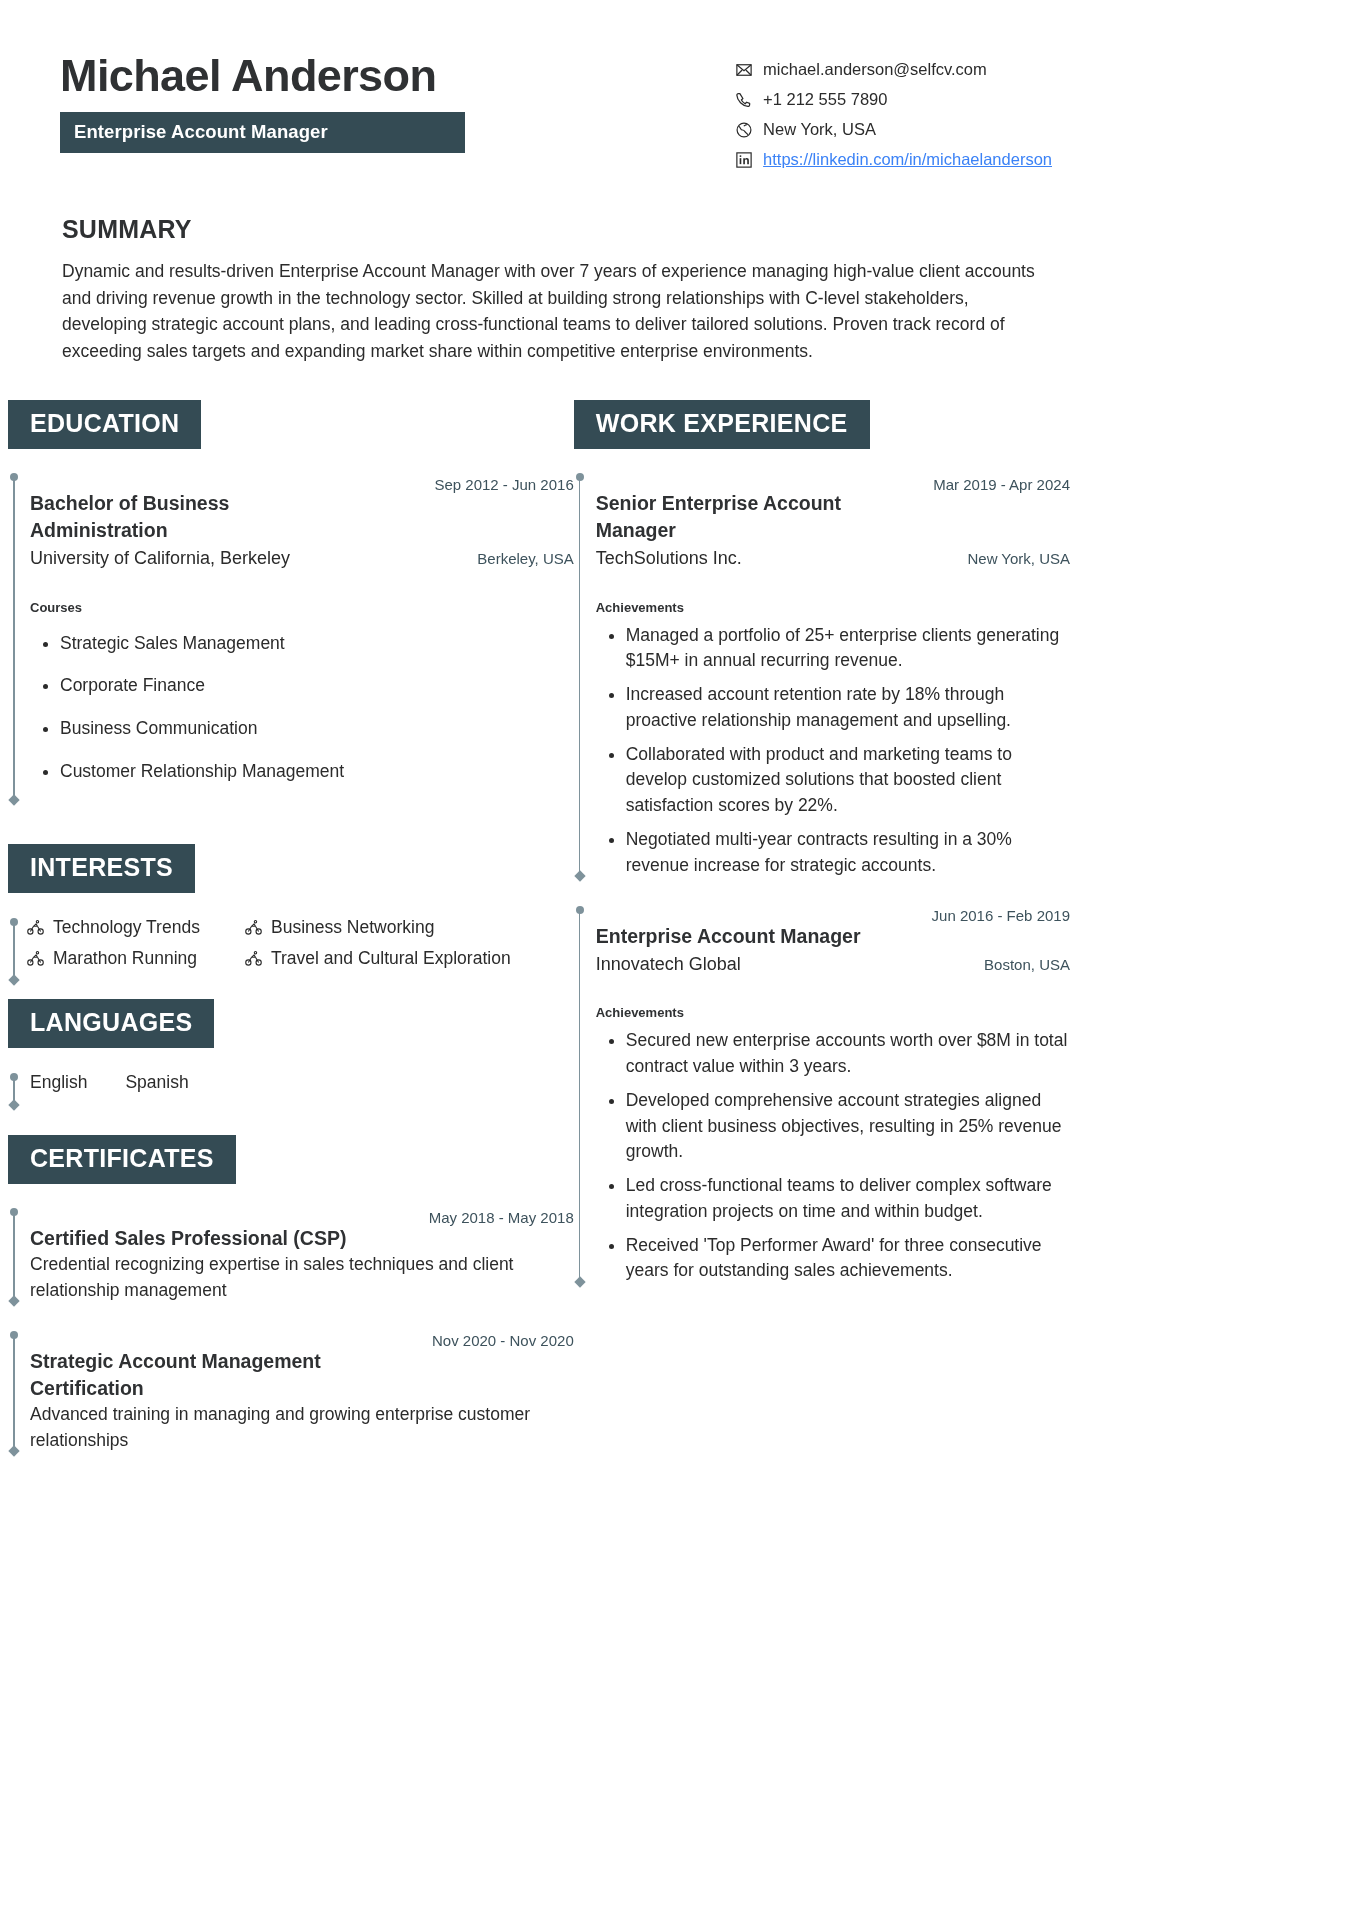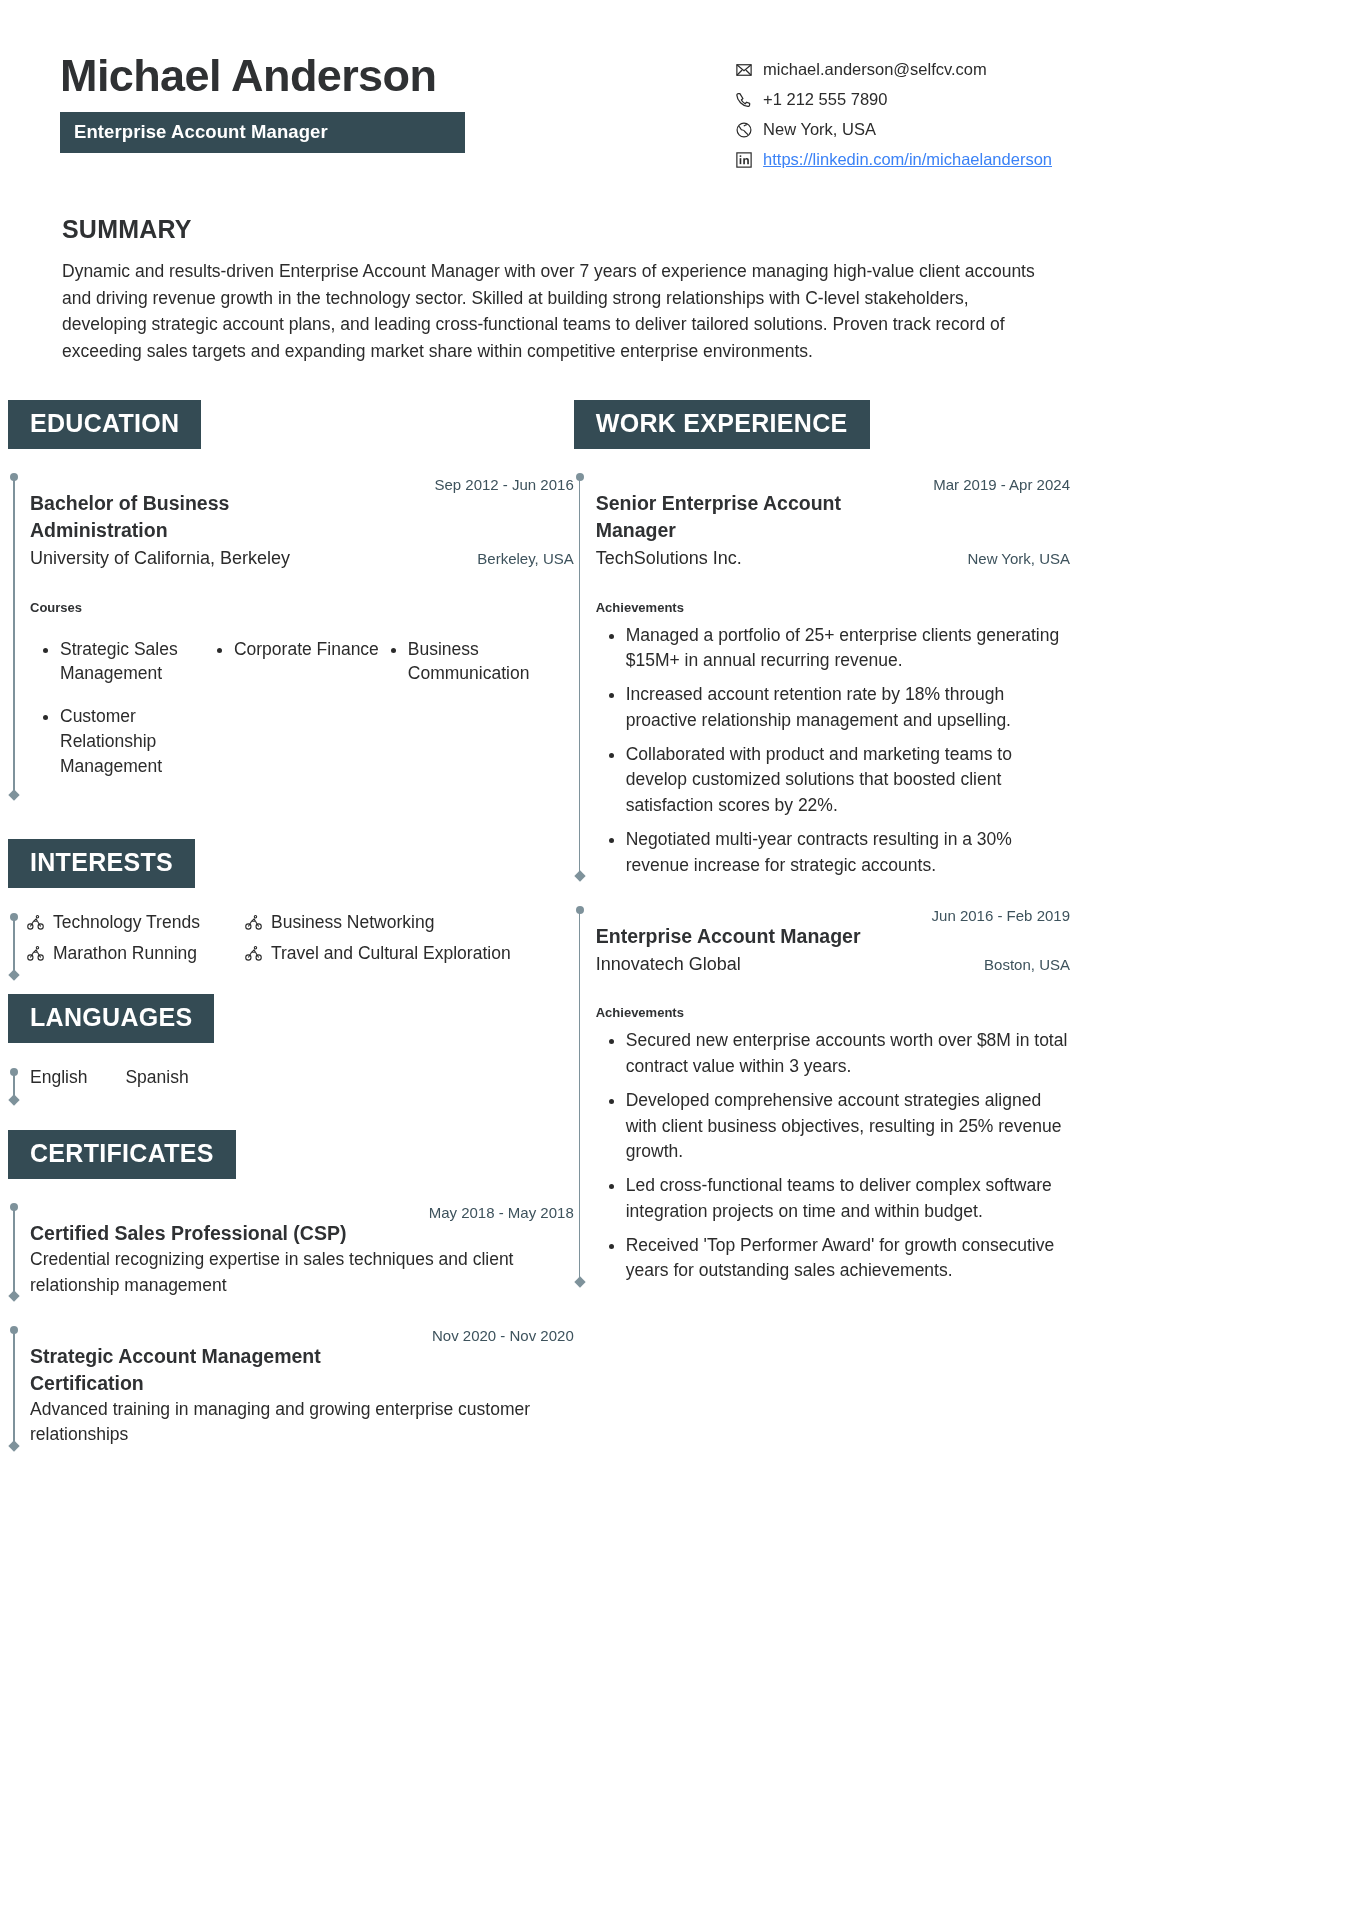--- a/index.html
+++ b/index.html
@@ -173,24 +173,24 @@
     padding-left: 30px;
   }
   ul.bullets li {
     font-size: 17.5px;
     line-height: 1.45;
     margin-bottom: 9px;
     color: #2b2b2b;
   }
   .courses-grid {
     display: grid;
-    grid-template-columns: 1fr 1fr 1fr;
+    grid-template-columns: 1fr;
     column-gap: 8px;
     row-gap: 0;
-    margin-top: 22px;
+    margin-top: 16px;
     padding-left: 30px;
   }
   .courses-grid li {
     font-size: 17.5px;
     line-height: 1.42;
     margin-bottom: 18px;
     color: #2b2b2b;
   }
   .courses-grid { list-style: disc; }
 
@@ -456,19 +456,19 @@
         </div>
         <div class="row-split">
           <div class="e-sub">Innovatech Global</div>
           <div class="e-loc">Boston, USA</div>
         </div>
         <div class="e-label">Achievements</div>
         <ul class="bullets">
           <li>Secured new enterprise accounts worth over $8M in total contract value within 3 years.</li>
           <li>Developed comprehensive account strategies aligned with client business objectives, resulting in 25% revenue growth.</li>
           <li>Led cross-functional teams to deliver complex software integration projects on time and within budget.</li>
-          <li>Received 'Top Performer Award' for growth consecutive years for outstanding sales achievements.</li>
+          <li>Received 'Top Performer Award' for three consecutive years for outstanding sales achievements.</li>
         </ul>
       </div>
     </div>
 
   </div>
 </div>
 
 </body></html>

